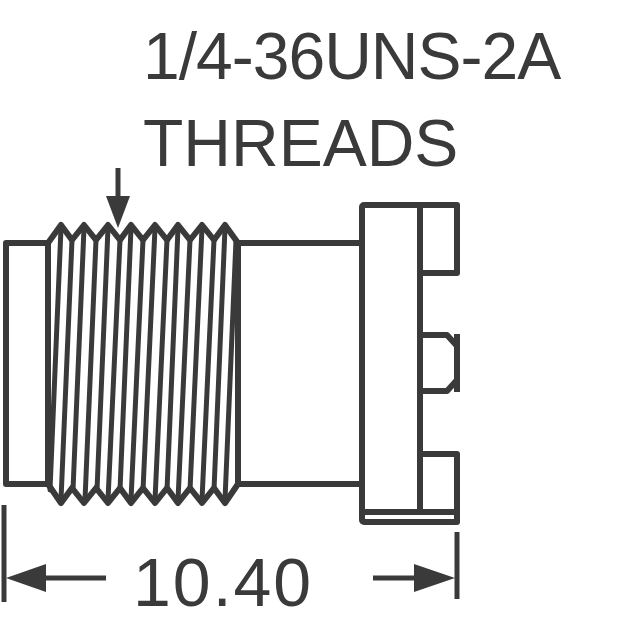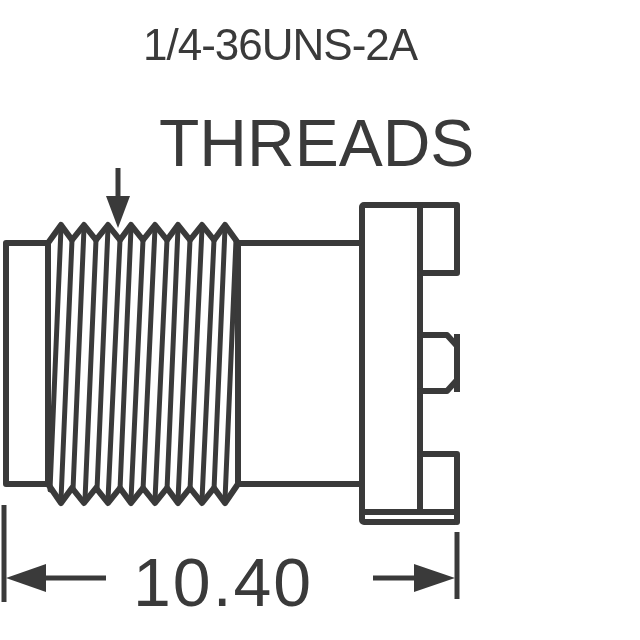--- a/index.html
+++ b/index.html
@@ -5,22 +5,22 @@
     html, body { margin: 0; padding: 0; background: #ffffff; }
     body { width: 640px; height: 640px; position: relative; overflow: hidden; }
     .canvas { position: absolute; left: 0; top: 0; width: 640px; height: 640px; }
     .label {
       position: absolute;
       font-family: "Liberation Sans", sans-serif;
       color: #3a3a3a;
       white-space: nowrap;
       line-height: 1;
     }
-    .label-line1 { left: 143px; top: 23px; font-size: 44px; letter-spacing: -1px; }
-    .label-line2 { left: 143px; top: 110px; font-size: 66px; letter-spacing: 0px; margin-left: 16px; }
+    .label-line1 { left: 143px; top: 23px; font-size: 66px; letter-spacing: -1px; }
+    .label-line2 { left: 143px; top: 110px; font-size: 66px; letter-spacing: 0px; }
     .dim-text { left: 133px; top: 548px; font-size: 68px; letter-spacing: 2px; }
   </style>
 </head>
 <body>
 
 <div class="canvas">
   <svg width="640" height="640" viewBox="0 0 640 640" xmlns="http://www.w3.org/2000/svg">
     <g fill="none" stroke="#3a3a3a" stroke-width="6" stroke-linejoin="round" stroke-linecap="round">
 
       <path d="M48 243 L6 243 L6 484 L48 484"></path>

